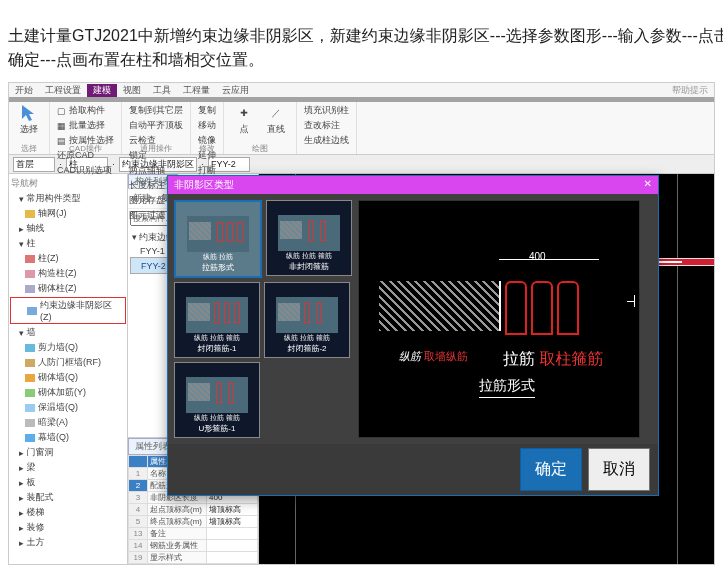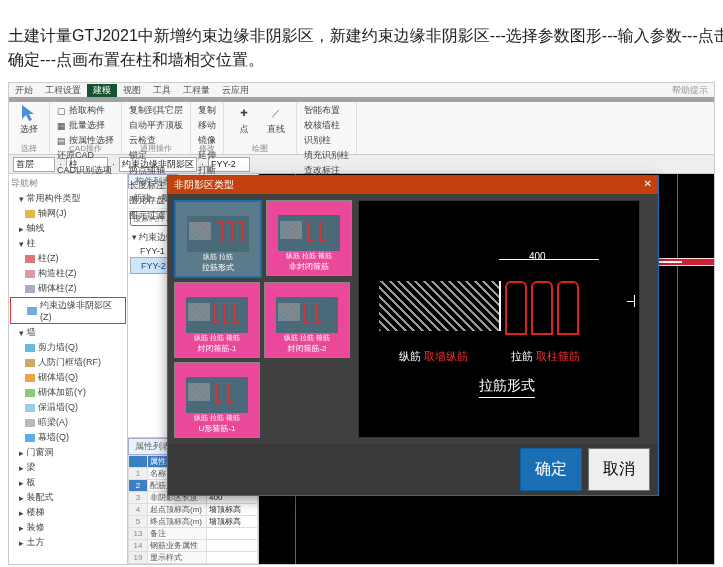--- a/index.html
+++ b/index.html
@@ -2,21 +2,21 @@
 <html><head>
 <meta charset="utf-8">
 <style>
 body { margin:0; padding:8px; font-family:"Microsoft YaHei",Arial,sans-serif; font-size:13px; color:#222; background:#fff; width:723px; }
 .instruction { font-size:16px; line-height:1.5; margin-bottom:10px; }
 .app { width:705px; border:1px solid #ccc; font-size:9px; position:relative; }
 
 
 .menubar { display:flex; height:14px; background:#f5f5f5; border-bottom:5px solid #a3a3a3; align-items:center; }
 .menubar span { padding:0 6px; color:#555; }
-.menubar span.active { background:#14532d; color:#fff; }
+.menubar span.active { background:#701a75; color:#fff; }
 .menubar .right { margin-left:auto; color:#999; }
 
 .ribbon { height:52px; background:#f8f8f8; border-bottom:1px solid #ccc; display:flex; align-items:stretch; }
 .rgroup { border-right:1px solid #e0e0e0; padding:1px 4px 10px; position:relative; }
 .rgroup .title { position:absolute; bottom:0; left:0; right:0; text-align:center; color:#888; font-size:8px; }
 .rbig { display:flex; flex-direction:column; align-items:center; justify-content:center; width:32px; color:#444; }
 .rbig .ico { width:20px; height:20px; display:flex; align-items:center; justify-content:center; }
 .rsmall { padding:1px 3px; color:#444; display:flex; align-items:center; gap:2px; }
 .rsmall .ico { width:10px; height:10px; display:inline-flex; }
 .rcol { display:flex; flex-direction:column; justify-content:center; }
@@ -61,44 +61,44 @@
 
 .canvas { flex:1; background:#000; position:relative; }
 .canvas .hline { position:absolute; left:0; right:0; height:6px; top:84px; background:#c23; border-top:1px solid #fdd; border-bottom:1px solid #fdd; }
 .canvas .hline::before { content:""; position:absolute; left:32px; top:2px; right:32px; height:2px; background:#fff; }
 .canvas .dlabel { position:absolute; left:-6px; top:80px; color:#ccc; font-size:9px; }
 .canvas .vline1 { position:absolute; top:0; bottom:0; left:36px; width:1px; background:#666; }
 .canvas .vline2 { position:absolute; top:0; bottom:0; right:36px; width:1px; background:#666; }
 
 
 .dialog { position:absolute; left:158px; top:92px; width:490px; background:#404040; border:1px solid #1a6fb4; box-shadow:0 4px 12px rgba(0,0,0,.4); z-index:10; }
-.dialog .dtitle { background:#c2410c; color:#fff; padding:2px 6px; font-size:10px; display:flex; }
+.dialog .dtitle { background:#d946ef; color:#fff; padding:2px 6px; font-size:10px; display:flex; }
 .dialog .dtitle .x { margin-left:auto; }
 .dialog .dbody { display:flex; padding:6px; gap:6px; }
 .options { display:flex; flex-direction:column; gap:4px; }
 .opt-row { display:flex; gap:4px; }
-.opt { width:78px; height:68px; border:1px solid #888; background:#ec4899; display:flex; flex-direction:column; align-items:center; justify-content:flex-end; padding:3px; color:#fff; font-size:8px; }
+.opt { width:78px; height:68px; border:1px solid #888; background:#0f172a; display:flex; flex-direction:column; align-items:center; justify-content:flex-end; padding:3px; color:#fff; font-size:8px; }
 .opt.selected { border:2px solid #1a6fb4; background:#5b7a8a; }
 .opt .mini { width:62px; height:36px; background:#4a6a7a; position:relative; }
 .opt .mini .stub { position:absolute; left:2px; top:6px; width:22px; height:18px; background:repeating-linear-gradient(45deg,#888,#888 2px,#6a8a9a 2px,#6a8a9a 4px); }
 .opt .mini .bar { position:absolute; width:4px; height:18px; border:1px solid #d33; top:6px; }
 .opt .tags { color:#fff; font-size:7px; }
 
 .preview { width:280px; background:#000; border:1px solid #333; position:relative; }
 .preview .dim { position:absolute; top:50px; left:170px; color:#fff; font-size:10px; }
 .preview .dimarrow { position:absolute; top:58px; left:140px; width:100px; border-top:1px solid #fff; }
 .preview .hatch { position:absolute; left:20px; top:80px; width:120px; height:50px; background:repeating-linear-gradient(45deg,#999,#999 2px,#000 2px,#000 6px); border-right:2px solid #fff; }
 .preview .stir { position:absolute; top:80px; width:18px; height:50px; border:2px solid #d22; border-top-left-radius:6px; border-top-right-radius:6px; }
 .preview .stir.s1 { left:146px; }
 .preview .stir.s2 { left:172px; }
 .preview .stir.s3 { left:198px; }
 .preview .annot1 { position:absolute; top:148px; left:40px; font-size:11px; }
-.preview .annot1 .w { color:#fff; }
+.preview .annot1 .w { color:#fff;font-style:italic; }
 .preview .annot1 .r { color:#e33; }
-.preview .annot2 { position:absolute; top:148px; left:152px; font-size:11px; color:#fff; }
+.preview .annot2 { position:absolute; top:148px; left:144px; font-size:16px; color:#fff; }
 .preview .annot2 .r { color:#e33; }
 .preview .title { position:absolute; top:176px; left:120px; color:#fff; font-size:14px; border-bottom:1px solid #fff; padding-bottom:2px; }
 .preview .edgever { position:absolute; right:4px; top:100px; width:8px; height:1px; background:#fff; }
 .preview .edgever::after { content:""; position:absolute; right:0; top:-6px; width:1px; height:12px; background:#fff; }
 
 .dfoot { display:flex; justify-content:flex-end; gap:6px; padding:4px 8px; background:#3a3a3a; }
 .dfoot button { padding:10px 14px; font-size:16px; }
 .dfoot button.primary { background:#1a6fb4; color:#fff; border:1px solid #0a5fa4; }
 .dfoot button.cancel { background:#eee; border:1px solid #737373; }
 
@@ -233,31 +233,20 @@
             <span>点</span>
           </div>
       <div class="rbig">
             <span class="ico">／</span>
             <span>直线</span>
           </div>
     </div>
         <div class="title">绘图</div>
       </div>
     <div class="rgroup">
-        <div class="rcol">
-      <div class="rsmall">
-            <span>智能布置</span>
-          </div>
-      <div class="rsmall">
-            <span>校核墙柱</span>
-          </div>
-      <div class="rsmall">
-            <span>识别柱</span>
-          </div>
-    </div>
         <div class="rcol">
       <div class="rsmall">
             <span>填充识别柱</span>
           </div>
       <div class="rsmall">
             <span>查改标注</span>
           </div>
       <div class="rsmall">
             <span>生成柱边线</span>
           </div>

